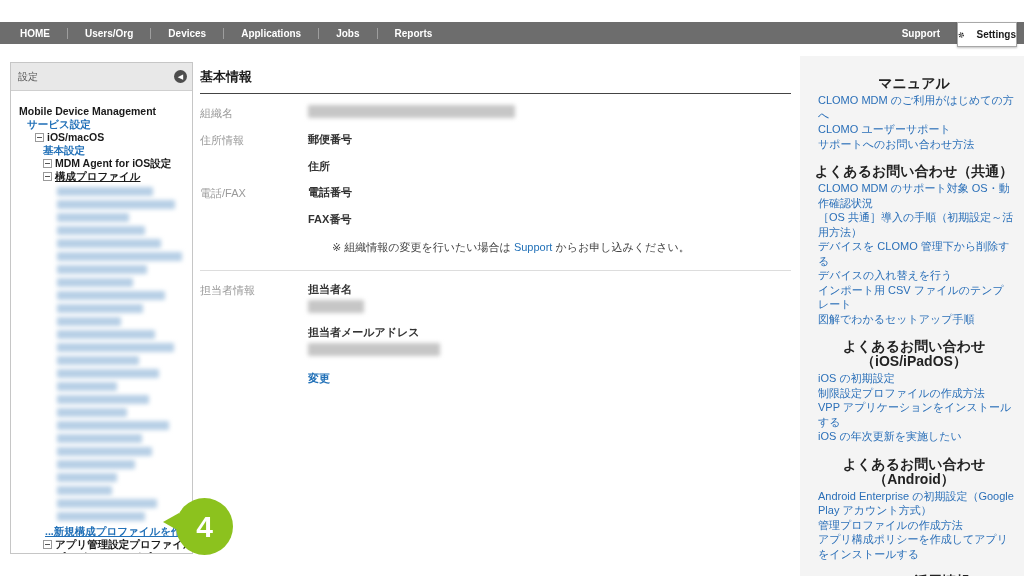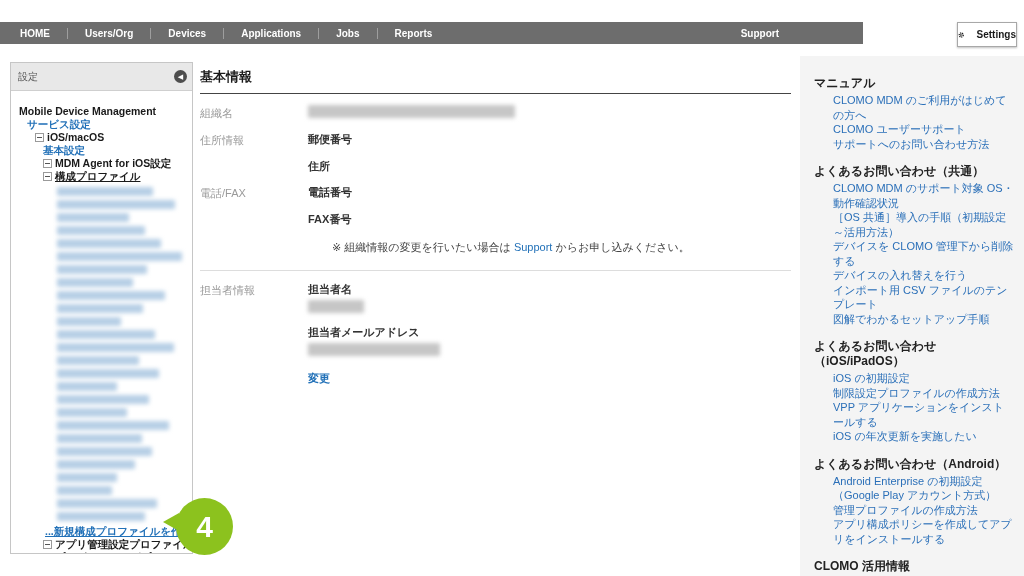--- a/index.html
+++ b/index.html
@@ -1,21 +1,21 @@
 <!DOCTYPE html>
 <html><head>
 <meta charset="utf-8">
 <style>
   * { margin:0; padding:0; box-sizing:border-box; }
   html,body { width:1024px; height:576px; overflow:hidden; background:#fff;
     font-family:"Liberation Sans","DejaVu Sans",sans-serif; }
   body { position:relative; }
 
   
-  .topnav { position:absolute; left:0; top:22px; width:863px; height:22px;
+  .topnav { position:absolute; left:0; top:22px; width:1024px; height:22px;
     background:#6d6d6d; display:flex; align-items:center; padding-left:20px; z-index:2; }
   .nav-item { color:#fff; font-size:10px; font-weight:bold; padding:0 17px; white-space:nowrap; cursor:pointer; }
   .nav-item:first-child { padding-left:0; }
   .nav-sep { width:1px; height:11px; background:#9e9e9e; }
   .nav-right { margin-left:auto; display:flex; align-items:center; }
   .support { color:#fff; font-size:10px; font-weight:bold; margin-right:84px; cursor:pointer; }
   .settings-tab { position:absolute; top:22px; right:7px; width:60px; height:25px;
     background:#fff; border:1px solid #a8a8a8; display:flex; align-items:center;
     justify-content:center; gap:12px; font-size:10px; font-weight:bold; color:#1a1a1a;
     z-index:3; box-shadow:0 1px 2px rgba(0,0,0,.25); cursor:pointer; }
@@ -65,23 +65,23 @@
   .note { font-size:11px; color:#444; margin-top:13px;margin-left:24px; }
   .link { color:#2271b8; text-decoration:none; cursor:pointer; }
   .main-divider { border-top:1px solid #ddd; margin-top:15px; }
   .change-link { display:inline-block; margin-top:13px; font-size:11px; font-weight:bold; }
   .mb12 { margin-bottom:12px; }
 
   
   .help { position:absolute; left:800px; top:56px; width:224px; height:520px;
     background:#f4f4f4; padding:20px 10px 0 14px; overflow:hidden; }
   .help-section { margin-bottom:13px; }
-  .help-heading { font-size:12px; font-weight:bold; color:#222; line-height:15px; margin-bottom:2px; }
+  .help-heading { font-size:14px; font-weight:bold; color:#222; line-height:15px; margin-bottom:2px;text-align:center; }
   .help-link { display:block; font-size:11px; color:#2a6fb8; line-height:14.5px;
-    margin-left:19px; text-decoration:none; cursor:pointer; }
+    margin-left:4px; text-decoration:none; cursor:pointer; }
 </style>
 </head>
 <body>
 
 <div class="topnav">
   <span class="nav-item">HOME</span>
   <span class="nav-sep"></span>
   <span class="nav-item">Users/Org</span>
   <span class="nav-sep"></span>
   <span class="nav-item">Devices</span>

